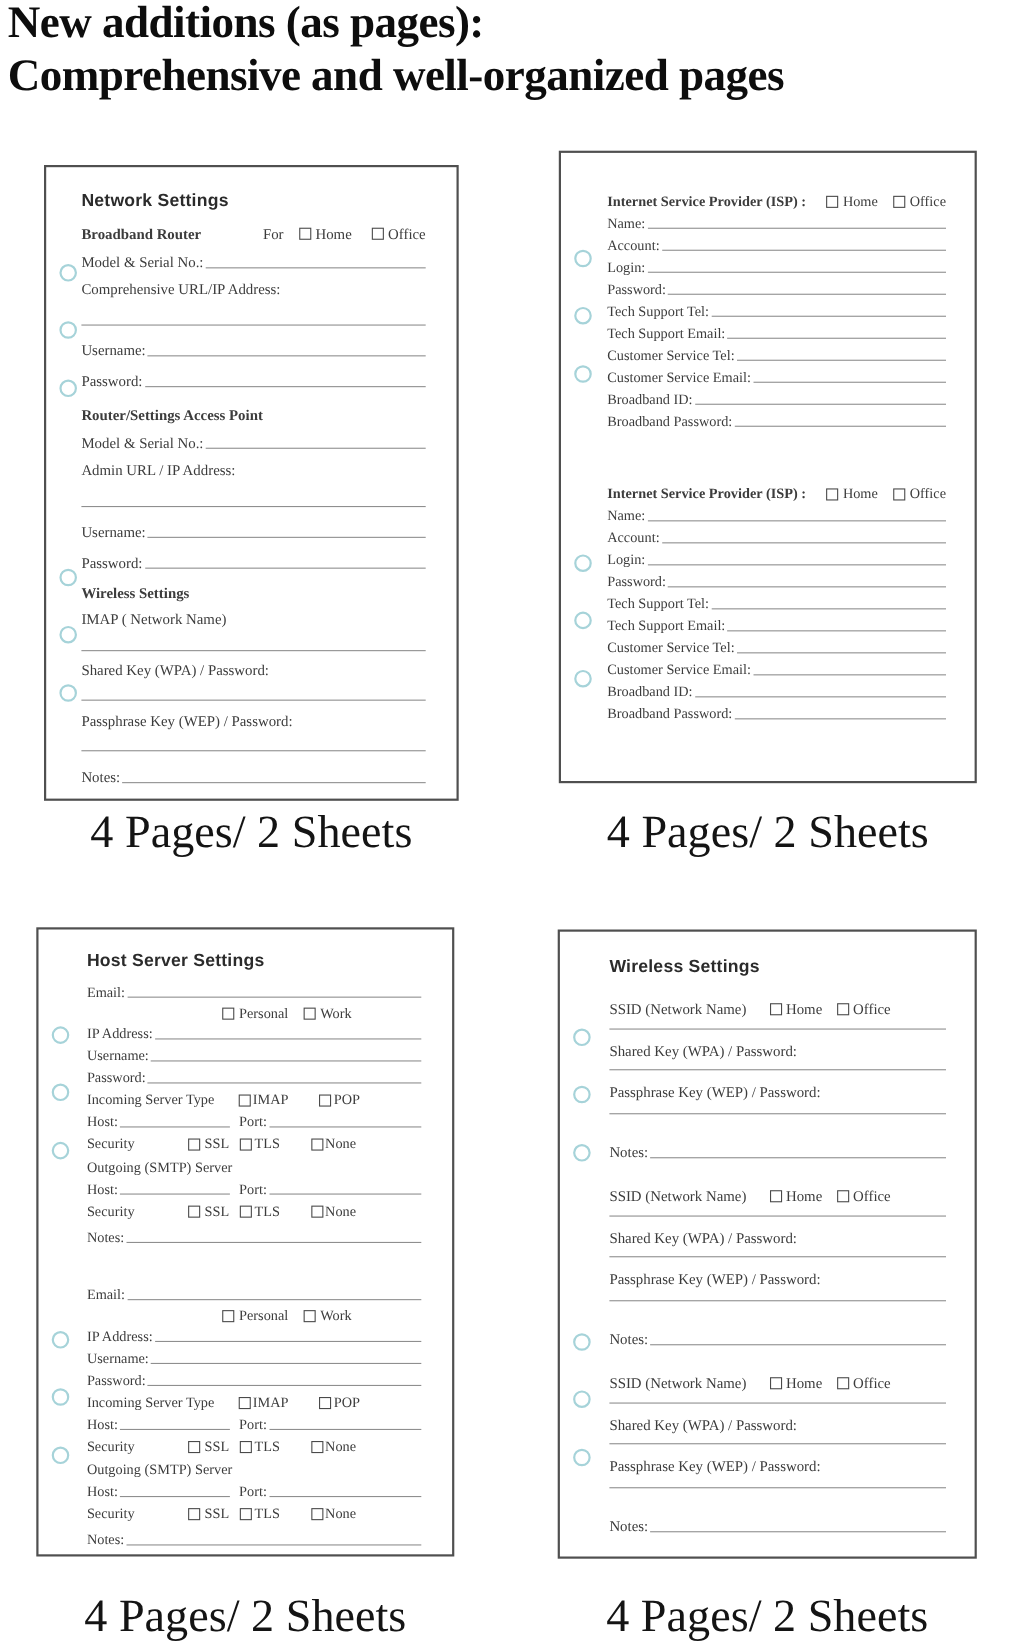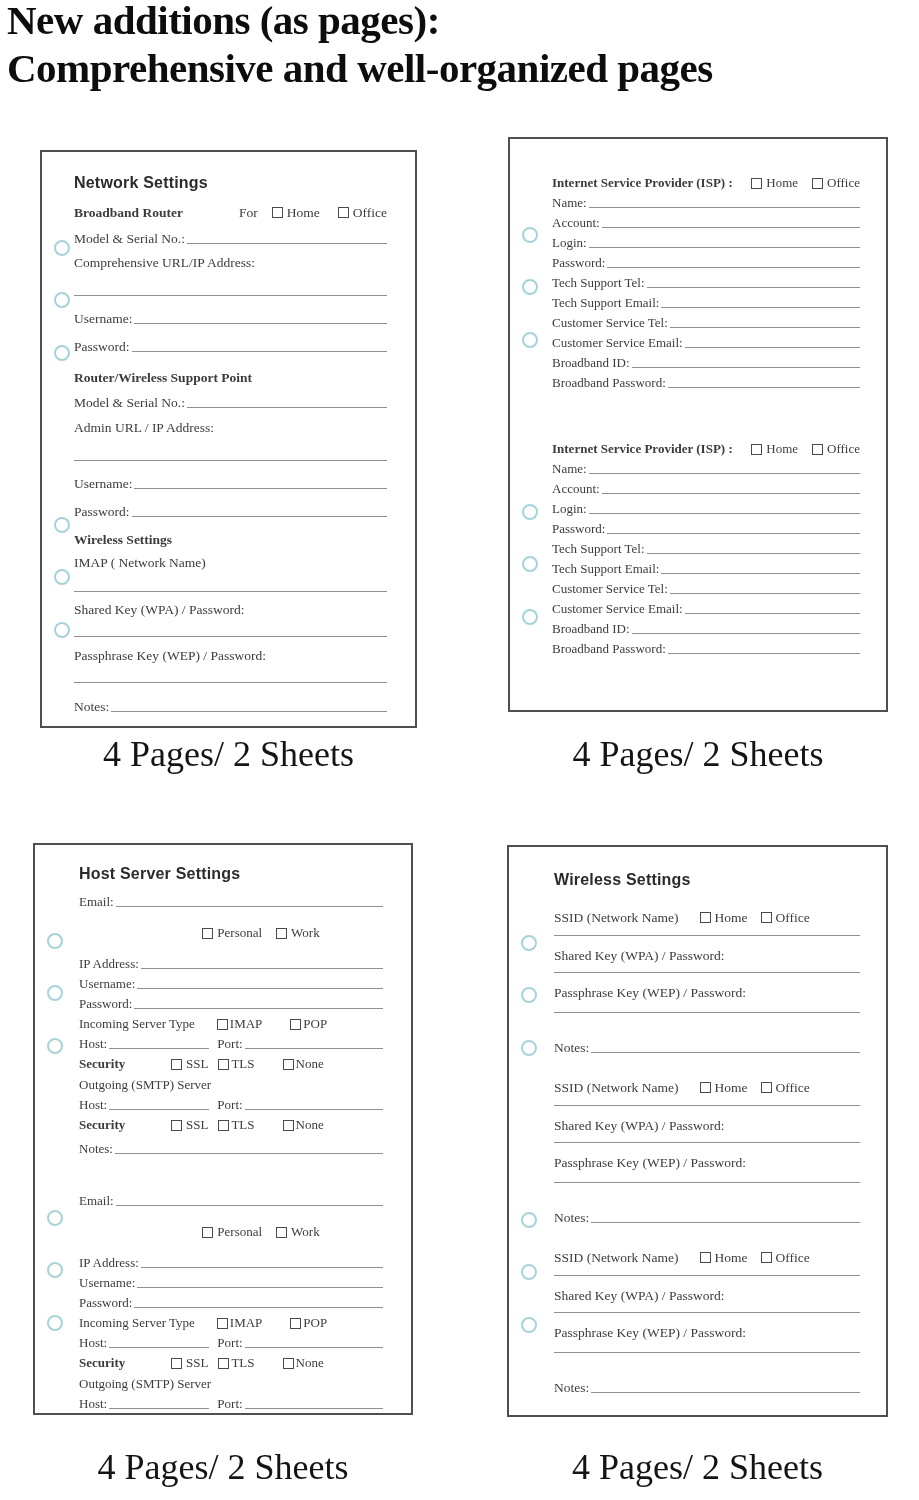--- a/index.html
+++ b/index.html
@@ -45,32 +45,32 @@
   .blank .wl{margin-left:0;}
   .right-group{margin-left:auto;display:flex;align-items:center;white-space:nowrap;}
   .cb{
     display:inline-block;width:11px;height:11px;border:1px solid #4a4a4a;
     box-sizing:border-box;background:#fff;margin:0 4px 0 0;flex:0 0 auto;
     vertical-align:-1px;
   }
   .cb-pair{display:inline-flex;align-items:center;}
   .gap14{margin-left:14px}.gap18{margin-left:18px}.gap22{margin-left:22px}.gap28{margin-left:28px}
   .center-row{justify-content:center;padding-left:60px;}
-  .sec-lbl{width:92px;flex:0 0 auto;font-weight:bold;}
+  .sec-lbl{width:92px;flex:0 0 auto;}
   
-  .mt3{margin-top:15px}.mt4{margin-top:4px}.mt5{margin-top:5px}.mt6{margin-top:6px}
+  .mt3{margin-top:3px}.mt4{margin-top:4px}.mt5{margin-top:5px}.mt6{margin-top:6px}
   .mt7{margin-top:7px}.mt8{margin-top:8px}.mt9{margin-top:9px}
   .mt11{margin-top:11px}.mt12{margin-top:12px}.mt14{margin-top:14px}
   .mt18{margin-top:18px}.mt20{margin-top:20px}.mt23{margin-top:23px}
   .mt24{margin-top:24px}.mt36{margin-top:36px}.mt50{margin-top:50px}
 
   
   .caption{
     position:absolute;text-align:center;
-    font-family:"Liberation Serif", serif;font-size:36px;color:#141414;
+    font-family:"Liberation Serif", serif;font-size:42px;color:#141414;
     white-space:nowrap;
   }
   #cap-1{left:40px; width:377px;top:733px;}
   #cap-2{left:508px;width:380px;top:733px;}
   #cap-3{left:33px; width:380px;top:1446px;}
   #cap-4{left:507px;width:381px;top:1446px;}
 </style>
 </head>
 <body>
 
@@ -117,21 +117,21 @@
   <div class="row mt11">
     <span class="lbl">Username:</span>
       <span class="wl"></span>
   </div>
   <div class="row mt11">
     <span class="lbl">Password:</span>
       <span class="wl"></span>
   </div>
 
   <div class="row mt14">
-    <span class="lbl bold">Router/Wireless Support Point</span>
+    <span class="lbl bold">Router/Settings Access Point</span>
   </div>
   <div class="row mt8">
     <span class="lbl">Model &amp; Serial No.:</span>
       <span class="wl"></span>
   </div>
   <div class="row mt8">
     <span class="lbl">Admin URL / IP Address:</span>
   </div>
   <div class="row blank mt24">
       <span class="wl"></span>

